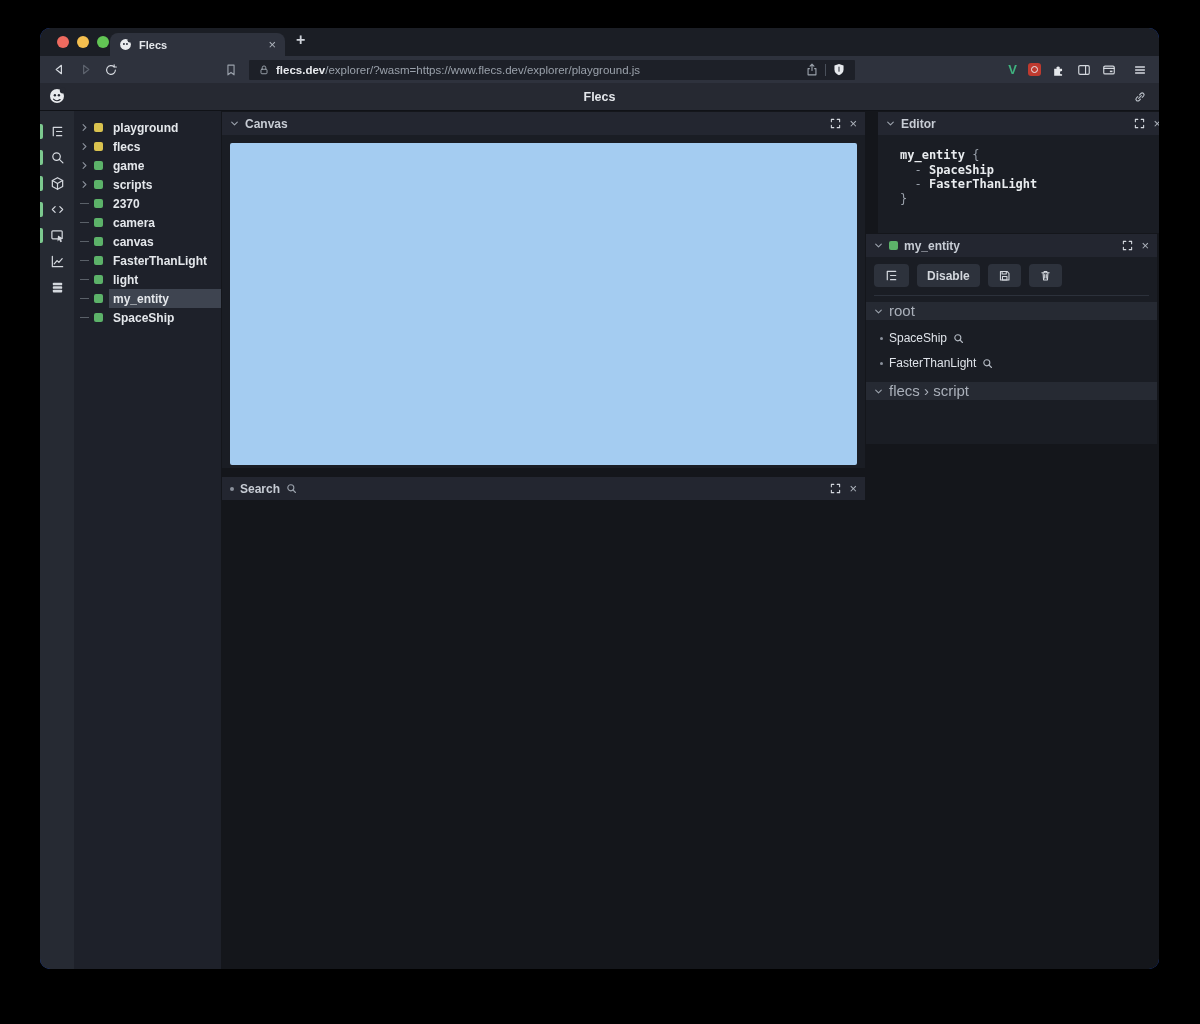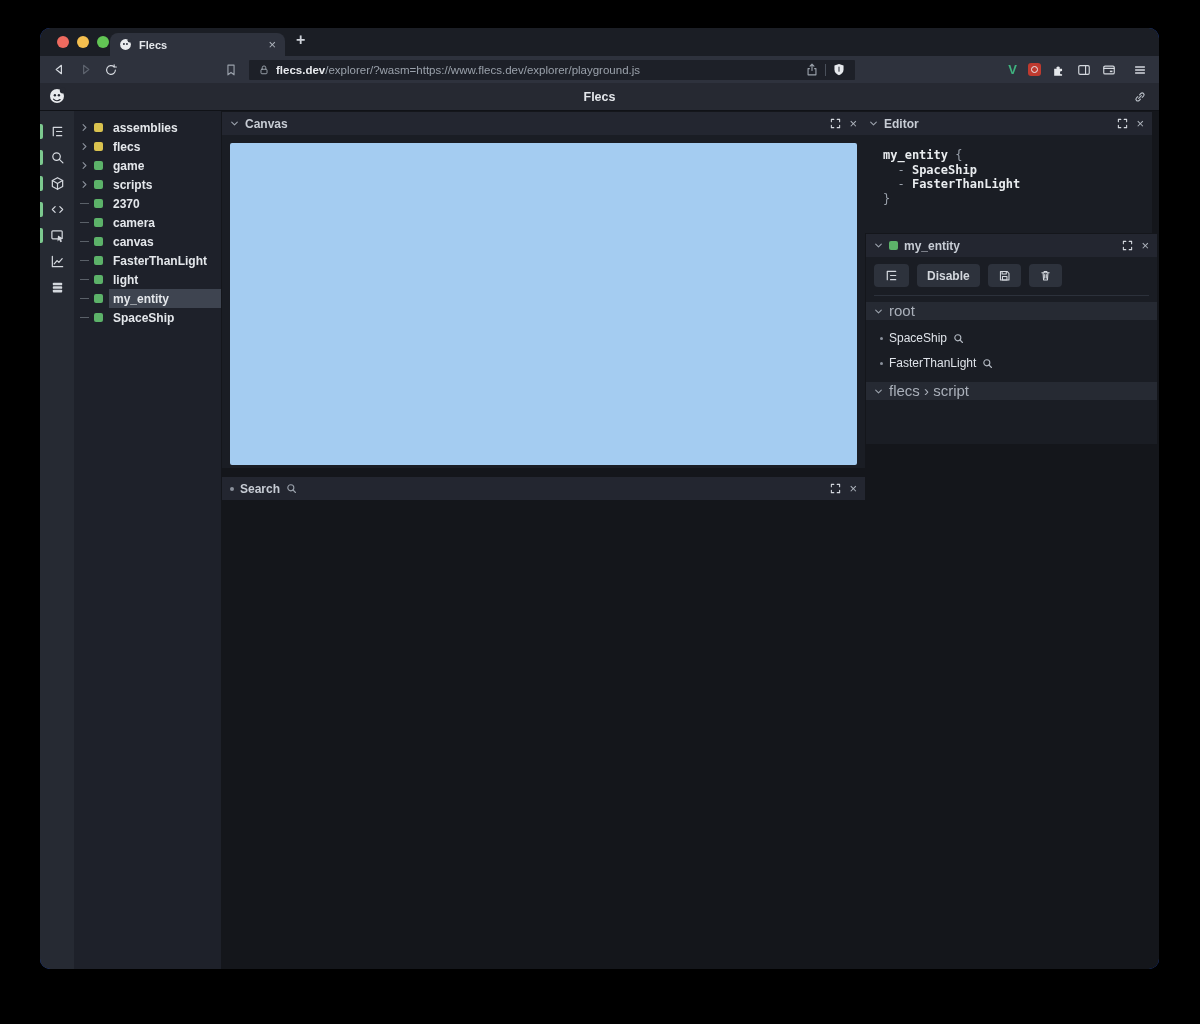--- a/index.html
+++ b/index.html
@@ -64,21 +64,21 @@
   .ptitle { font-size:12px; font-weight:bold; color:#c7ccd4; }
   .sp { flex:1; }
   .pctl { display:flex; align-items:center; gap:8px; color:#a7adb6; }
   .bullet { width:4px; height:4px; border-radius:50%; background:#8a909b; flex:none; }
 
   .panel-canvas { left:1px; top:1px; width:643px; height:356px; }
   .canvas-surface { position:absolute; left:8px; right:8px; top:31px; bottom:3px; border-radius:2px; }
 
   .panel-search { left:1px; top:366px; width:643px; height:24px; background:none; }
 
-  .panel-editor { left:640px; top:1px; width:291px; height:121px; }
+  .panel-editor { left:657px; top:1px; width:291px; height:121px; }
   .code { padding:13px 10px; font:12px "DejaVu Sans Mono",monospace; line-height:14.5px; }
   .cline { white-space:pre;padding-left:12px; }
   .tok-ident { color:#e9ecef; font-weight:bold; }
   .tok-punct { color:#9aa1ab; }
 
   .panel-inspector { left:645px; top:123px; width:291px; height:210px; }
   .itoolbar { display:flex; gap:8px; padding:7px 8px 8px;align-items:flex-end; }
   .ibtn { height:23px; background:#2d323c; border:none; border-radius:4px; color:#d3d7dd;
           display:flex; align-items:center; justify-content:center; padding:0 10px;
           font:bold 12px "Liberation Sans",sans-serif; cursor:default; }
@@ -274,21 +274,21 @@
         </div>
       </div>
     <div class="tree">
         <div class="trow">
           <span class="twig">
             <svg width="9" height="9" viewBox="0 0 16 16" fill="none" stroke="currentColor" stroke-width="1.3" stroke-linecap="round" stroke-linejoin="round">
               <path d="M5.5 3l5 5-5 5" stroke-width="2"></path>
             </svg>
           </span>
           <span class="sq" style="background:#d9c24f"></span>
-          <span class="lbl">assemblies</span>
+          <span class="lbl">playground</span>
         </div>
         <div class="trow">
           <span class="twig">
             <svg width="9" height="9" viewBox="0 0 16 16" fill="none" stroke="currentColor" stroke-width="1.3" stroke-linecap="round" stroke-linejoin="round">
               <path d="M5.5 3l5 5-5 5" stroke-width="2"></path>
             </svg>
           </span>
           <span class="sq" style="background:#d9c24f"></span>
           <span class="lbl">flecs</span>
         </div>

